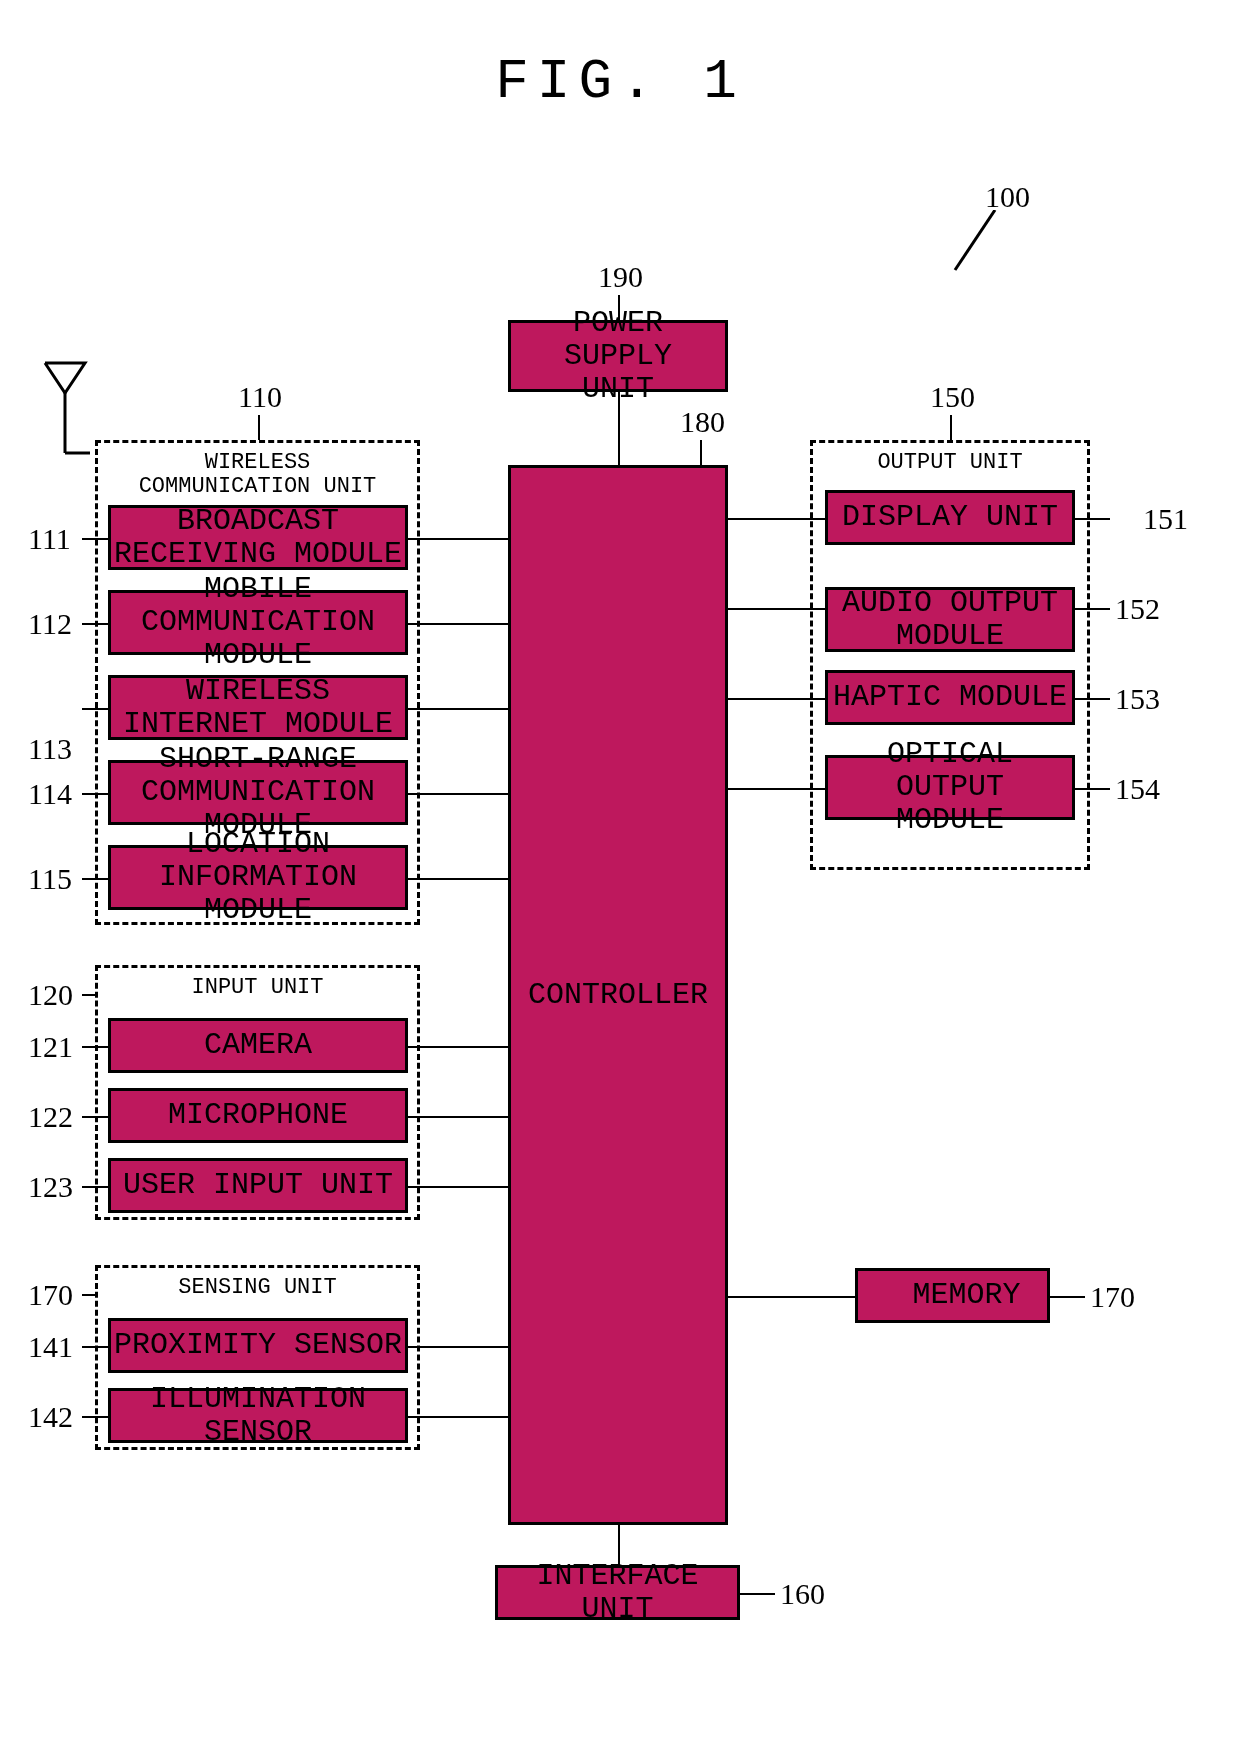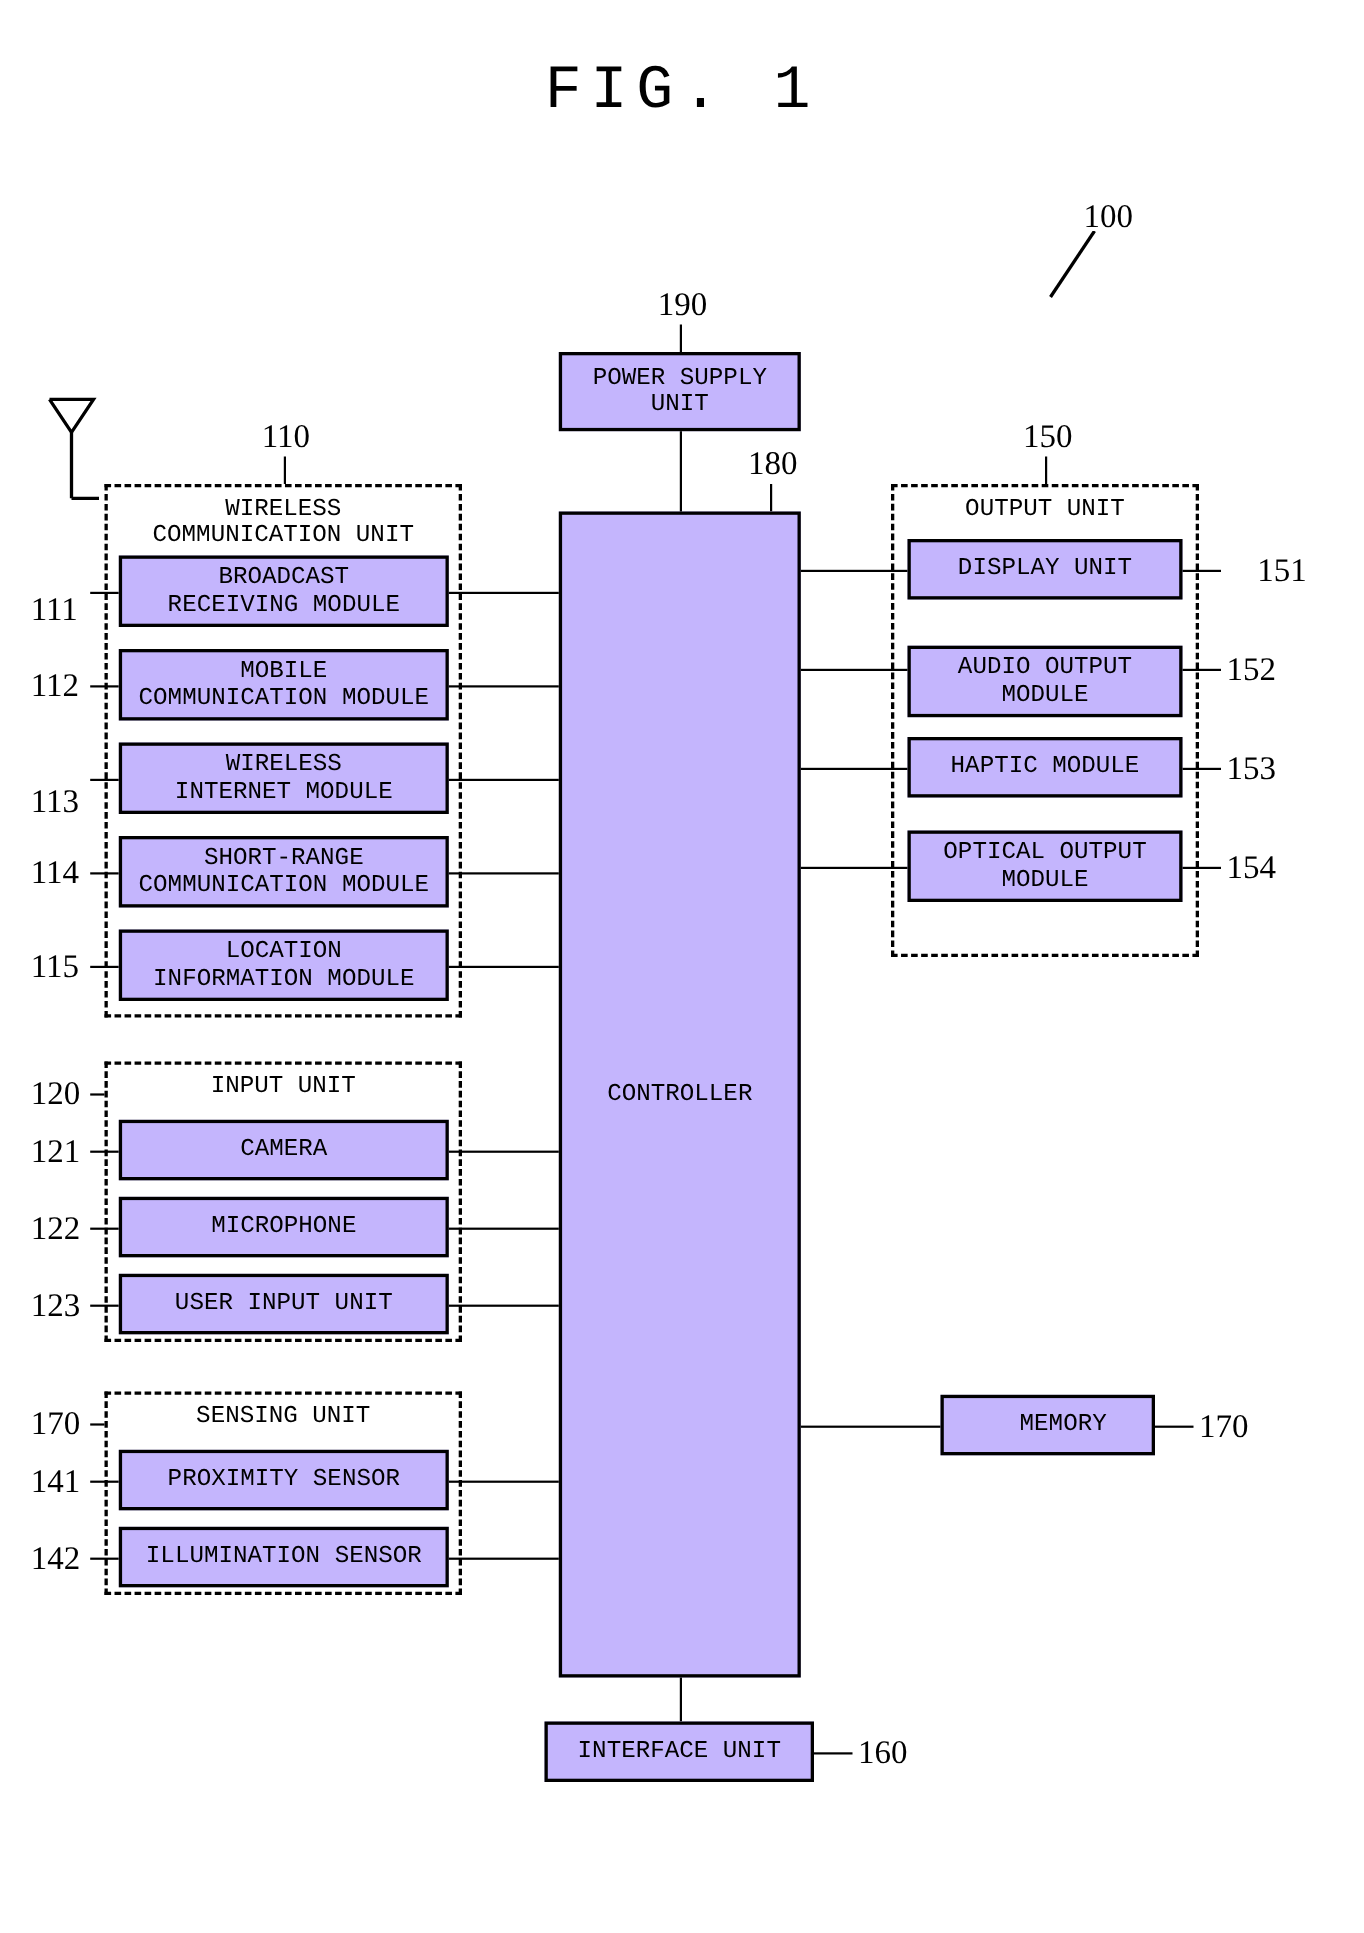--- a/index.html
+++ b/index.html
@@ -28,23 +28,23 @@
     font-family: "Times New Roman", serif;
   }
   .box {
     position: absolute;
     border: 3px solid #000;
     text-align: center;
     display: flex;
     align-items: center;
     justify-content: center;
     flex-direction: column;
-    font-size: 22px;
+    font-size: 30px;
     line-height: 1.1;
-    background: #c4b5fd;
+    background: #be185d;
   }
   .dashed-box {
     position: absolute;
     border: 3px dashed #000;
   }
   .dashed-title {
     position: absolute;
     text-align: center;
     font-size: 22px;
     line-height: 1.1;
@@ -101,33 +101,33 @@
   </svg>
 </div>
 
 <div class="ref-num" style="left:238px; top:380px;">110</div>
 <div class="vline line" style="left:258px; top:415px; height:25px;"></div>
 <div class="dashed-box" style="left:95px; top:440px; width:325px; height:485px;">
   <div class="dashed-title" style="top:8px; white-space:pre-line;">WIRELESS
 COMMUNICATION UNIT</div>
 </div>
 
-<div class="ref-num" style="left:28px; top:522px;margin-top:16px;">111</div>
+<div class="ref-num" style="left:28px; top:522px;">111</div>
 <div class="hline line" style="left:82px; top:538px; width:26px;"></div>
 <div class="box" style="left:108px; top:505px; width:300px; height:65px; white-space:pre-line;">BROADCAST
 RECEIVING MODULE</div>
 <div class="hline line" style="left:408px; top:538px; width:100px;"></div>
 
 <div class="ref-num" style="left:28px; top:607px;">112</div>
 <div class="hline line" style="left:82px; top:623px; width:26px;"></div>
 <div class="box" style="left:108px; top:590px; width:300px; height:65px; white-space:pre-line;">MOBILE
 COMMUNICATION MODULE</div>
 <div class="hline line" style="left:408px; top:623px; width:100px;"></div>
 
-<div class="ref-num" style="left:28px; top:712px;text-align:center;">113</div>
+<div class="ref-num" style="left:28px; top:732px;text-align:center;">113</div>
 <div class="hline line" style="left:82px; top:708px; width:26px;"></div>
 <div class="box" style="left:108px; top:675px; width:300px; height:65px; white-space:pre-line;">WIRELESS
 INTERNET MODULE</div>
 <div class="hline line" style="left:408px; top:708px; width:100px;"></div>
 
 <div class="ref-num" style="left:28px; top:777px;">114</div>
 <div class="hline line" style="left:82px; top:793px; width:26px;"></div>
 <div class="box" style="left:108px; top:760px; width:300px; height:65px; white-space:pre-line;">SHORT-RANGE
 COMMUNICATION MODULE</div>
 <div class="hline line" style="left:408px; top:793px; width:100px;"></div>

